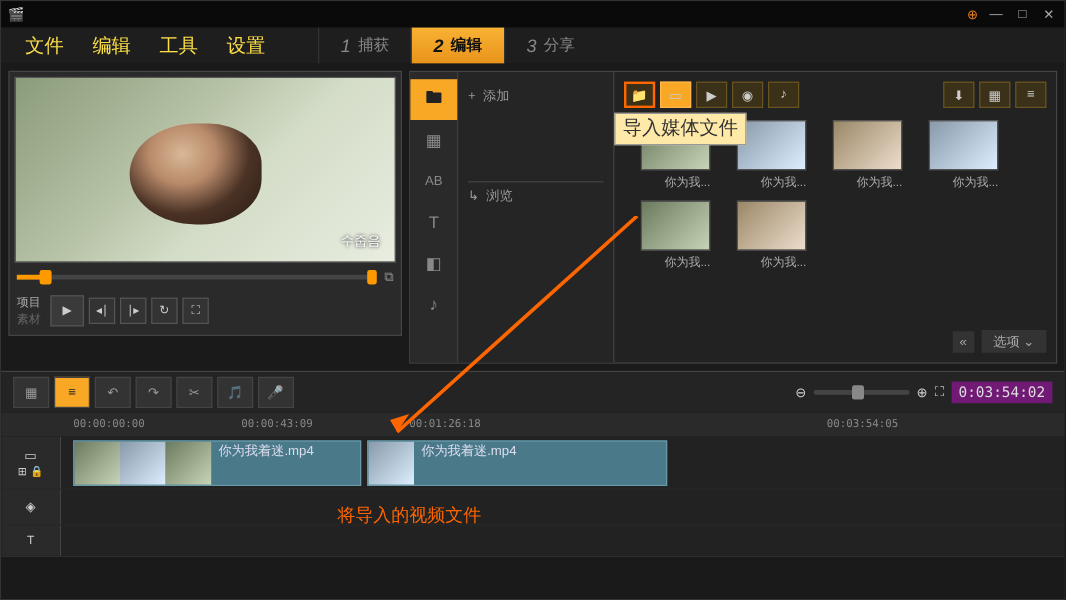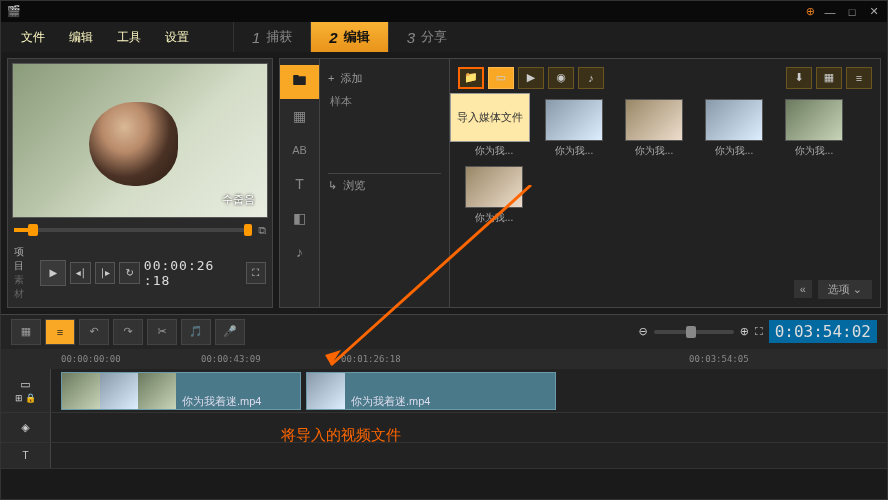--- a/index.html
+++ b/index.html
@@ -3,27 +3,27 @@
 <meta charset="utf-8">
 <style>
 *{margin:0;padding:0;box-sizing:border-box;font-family:"Microsoft YaHei",sans-serif;user-select:none}
 body{background:#000;width:888px;height:500px;overflow:hidden;font-size:11px;color:#ccc}
 .app{width:888px;height:500px;background:#1a1a1a;display:flex;flex-direction:column;border:1px solid #333}
 .titlebar{height:22px;background:#0a0a0a;display:flex;align-items:center;padding:0 6px;justify-content:space-between}
 .titlebar .left{display:flex;gap:6px}
 .titlebar .right{display:flex;gap:8px;align-items:center}
 .win-btn{width:14px;height:14px;display:flex;align-items:center;justify-content:center;color:#aaa;font-size:11px;cursor:pointer}
 .menubar{height:30px;background:#1e1e1e;display:flex;align-items:center;padding:0 10px;gap:4px}
-.menu-item{padding:4px 10px;color:#fef9c3;cursor:pointer;font-size:12px}
+.menu-item{padding:4px 10px;color:#fde047;cursor:pointer;font-size:16px}
 .steps{display:flex;margin-left:30px;height:100%}
 .step{padding:0 18px;display:flex;align-items:center;gap:6px;font-size:13px;color:#888;border-left:1px solid #333}
 .step.active{background:linear-gradient(#f9b233,#e8941a);color:#111;font-weight:bold}
 .step .num{font-style:italic;font-size:15px}
 .main{flex:1;display:flex;gap:6px;padding:6px;background:#1a1a1a}
-.left-panel{width:266px;display:flex;flex-direction:column;gap:4px}
+.left-panel{width:328px;display:flex;flex-direction:column;gap:4px}
 .preview{background:#2a2a2a;border:1px solid #444;padding:4px}
 .preview-img{width:100%;height:155px;background:linear-gradient(135deg,#8a9b7a 0%,#b8c4a8 40%,#d4ddc8 60%,#e8ede0 100%);position:relative;border:1px solid #555}
 .preview-img::after{content:"";position:absolute;left:30%;top:25%;width:35%;height:55%;background:radial-gradient(ellipse at 40% 30%,#d9b896 0%,#b88a6a 30%,#4a3225 60%,#2a1a12 100%);border-radius:50% 40% 45% 50%}
 .korean{position:absolute;right:12px;bottom:10px;color:#fff;font-size:11px;text-shadow:0 0 3px #000}
 .transport{display:flex;align-items:center;gap:6px;padding:6px 2px}
 .seek{flex:1;height:4px;background:#444;position:relative;border-radius:2px}
 .seek-fill{position:absolute;left:0;top:0;height:100%;width:8%;background:#f90}
 .seek-thumb{position:absolute;left:8%;top:-4px;width:10px;height:12px;background:#f90;border-radius:2px;transform:translateX(-50%)}
 .seek-end{position:absolute;right:0;top:-4px;width:8px;height:12px;background:#f90;border-radius:2px}
 .controls{display:flex;align-items:center;gap:4px;padding:2px}
@@ -38,45 +38,45 @@
 .lib-col{width:130px;background:#252525;padding:8px;border-right:1px solid #444}
 .add-row{display:flex;align-items:center;gap:6px;color:#999;padding:4px 0;cursor:pointer}
 .lib-item{padding:4px 2px;color:#888;cursor:pointer;font-size:11px}
 .lib-item.sel{color:#f9a825}
 .browse-row{margin-top:60px;display:flex;align-items:center;gap:6px;color:#999;padding:4px 0;cursor:pointer;border-top:1px solid #444}
 .gallery{flex:1;padding:8px;display:flex;flex-direction:column}
 .gal-toolbar{display:flex;gap:4px;margin-bottom:10px;align-items:center}
 .gal-btn{width:26px;height:22px;background:#3a3118;border:1px solid #6a5520;display:flex;align-items:center;justify-content:center;cursor:pointer;font-size:11px}
 .gal-btn.active{background:#f9a825;border-color:#ffb84d}
 .gal-btn.folder{border:2px solid #f60;position:relative}
-.tooltip{position:absolute;top:24px;left:-10px;background:#ffe9a8;color:#333;padding:16px 6px;font-size:11px;white-space:nowrap;border:1px solid #999;z-index:10}
+.tooltip{position:absolute;top:24px;left:-10px;background:#ffe9a8;color:#333;padding:2px 6px;font-size:16px;white-space:nowrap;border:1px solid #999;z-index:10}
 .thumbs{display:flex;flex-wrap:wrap;gap:8px}
-.thumb{width:72px;display:flex;flex-direction:column;align-items:center;gap:3px;cursor:pointer}
+.thumb{width:72px;display:flex;flex-direction:column;align-items:flex-end;gap:3px;cursor:pointer}
 .thumb-img{width:58px;height:42px;background:linear-gradient(135deg,#6b7a5e,#c8d4b8);border:1px solid #555}
 .thumb-img.v2{background:linear-gradient(135deg,#8899aa,#ddeeff)}
 .thumb-img.v3{background:linear-gradient(135deg,#998866,#eeddcc)}
 .thumb-lbl{font-size:10px;color:#aaa;white-space:nowrap;overflow:hidden;max-width:58px}
 .gal-footer{margin-top:auto;display:flex;justify-content:flex-end;gap:6px;align-items:center;padding-top:6px}
 .chev{width:18px;height:18px;background:#333;display:flex;align-items:center;justify-content:center;cursor:pointer;color:#aaa}
 .opt-btn{background:#333;padding:2px 10px;color:#aaa;cursor:pointer;font-size:11px}
 .timeline{height:190px;background:#1e1e1e;border-top:1px solid #444;display:flex;flex-direction:column;position:relative}
 .tl-tools{height:34px;display:flex;align-items:center;gap:4px;padding:0 10px;background:#242424}
 .tl-tool{width:30px;height:26px;background:#333;display:flex;align-items:center;justify-content:center;cursor:pointer;color:#999;border:1px solid #444}
 .tl-tool.active{background:#f9a825;color:#222}
 .tl-right{margin-left:auto;display:flex;gap:6px;align-items:center}
 .zoom-slider{width:80px;height:4px;background:#444;position:relative;border-radius:2px}
 .zoom-thumb{position:absolute;left:40%;top:-4px;width:10px;height:12px;background:#888;border-radius:2px}
-.tl-time{font-family:monospace;font-size:16px;color:#ddd;background:#0369a1;padding:2px 6px}
+.tl-time{font-family:monospace;font-size:12px;color:#ddd;background:#701a75;padding:2px 6px}
 .tl-ruler{height:20px;background:#2a2a2a;display:flex;padding-left:44px;font-size:9px;color:#888;align-items:center;position:relative}
 .ruler-mark{position:absolute;font-family:monospace}
 .tl-tracks{flex:1;display:flex;flex-direction:column;background:#1a1a1a;position:relative}
 .track{height:44px;display:flex;border-bottom:1px solid #333}
 .track-head{width:50px;background:#2a2a2a;display:flex;align-items:center;justify-content:center;border-right:1px solid #444;flex-direction:column;gap:2px}
 .track-body{flex:1;position:relative;background:#222}
-.clip{position:absolute;top:3px;height:38px;background:#4a7a8a;border:1px solid #6a9aaa;display:flex;align-items:flex-end;overflow:hidden;cursor:pointer}
+.clip{position:absolute;top:3px;height:38px;background:#4a7a8a;border:1px solid #6a9aaa;display:flex;align-items:flex-start;overflow:hidden;cursor:pointer}
 .clip-thumb{width:38px;height:100%;background:linear-gradient(135deg,#6b7a5e,#c8d4b8);flex-shrink:0}
 .clip-thumb.c2{background:linear-gradient(135deg,#8899aa,#ddeeff)}
 .clip-lbl{padding:0 6px;font-size:11px;color:#dde}
 .arrow-line{position:absolute;pointer-events:none;z-index:20}
 .annotation{position:absolute;color:#f60;font-size:15px;text-align:center;z-index:21;pointer-events:none;font-weight:500;line-height:1.3}
 </style>
 </head>
 <body>
 
 <div class="app">
@@ -129,41 +129,39 @@
         </div>
         <div class="controls">
           <div class="proj-label">
             <span>项目</span>
             <span style="color:#666">素材</span>
           </div>
           <div class="ctrl-btn play">▶</div>
           <div class="ctrl-btn">◂∣</div>
           <div class="ctrl-btn">∣▸</div>
           <div class="ctrl-btn">↻</div>
-          <span class="timecode">00:00:26 :18</span>
           <div class="ctrl-btn">⛶</div>
         </div>
       </div>
     </div>
 
     <div class="right-panel">
       <div class="tool-col">
         <div class="tool-btn active">🖿</div>
         <div class="tool-btn">▦</div>
         <div class="tool-btn" style="font-size:11px">AB</div>
         <div class="tool-btn">T</div>
         <div class="tool-btn">◧</div>
         <div class="tool-btn">♪</div>
       </div>
       <div class="lib-col">
         <div class="add-row">
             <span>+</span>
             <span>添加</span>
           </div>
-        <div class="lib-item">样本</div>
         <div class="browse-row">
             <span>↳</span>
             <span>浏览</span>
           </div>
       </div>
       <div class="gallery">
         <div class="gal-toolbar">
           <div class="gal-btn folder">📁
             <div class="tooltip">导入媒体文件</div>
           </div>

